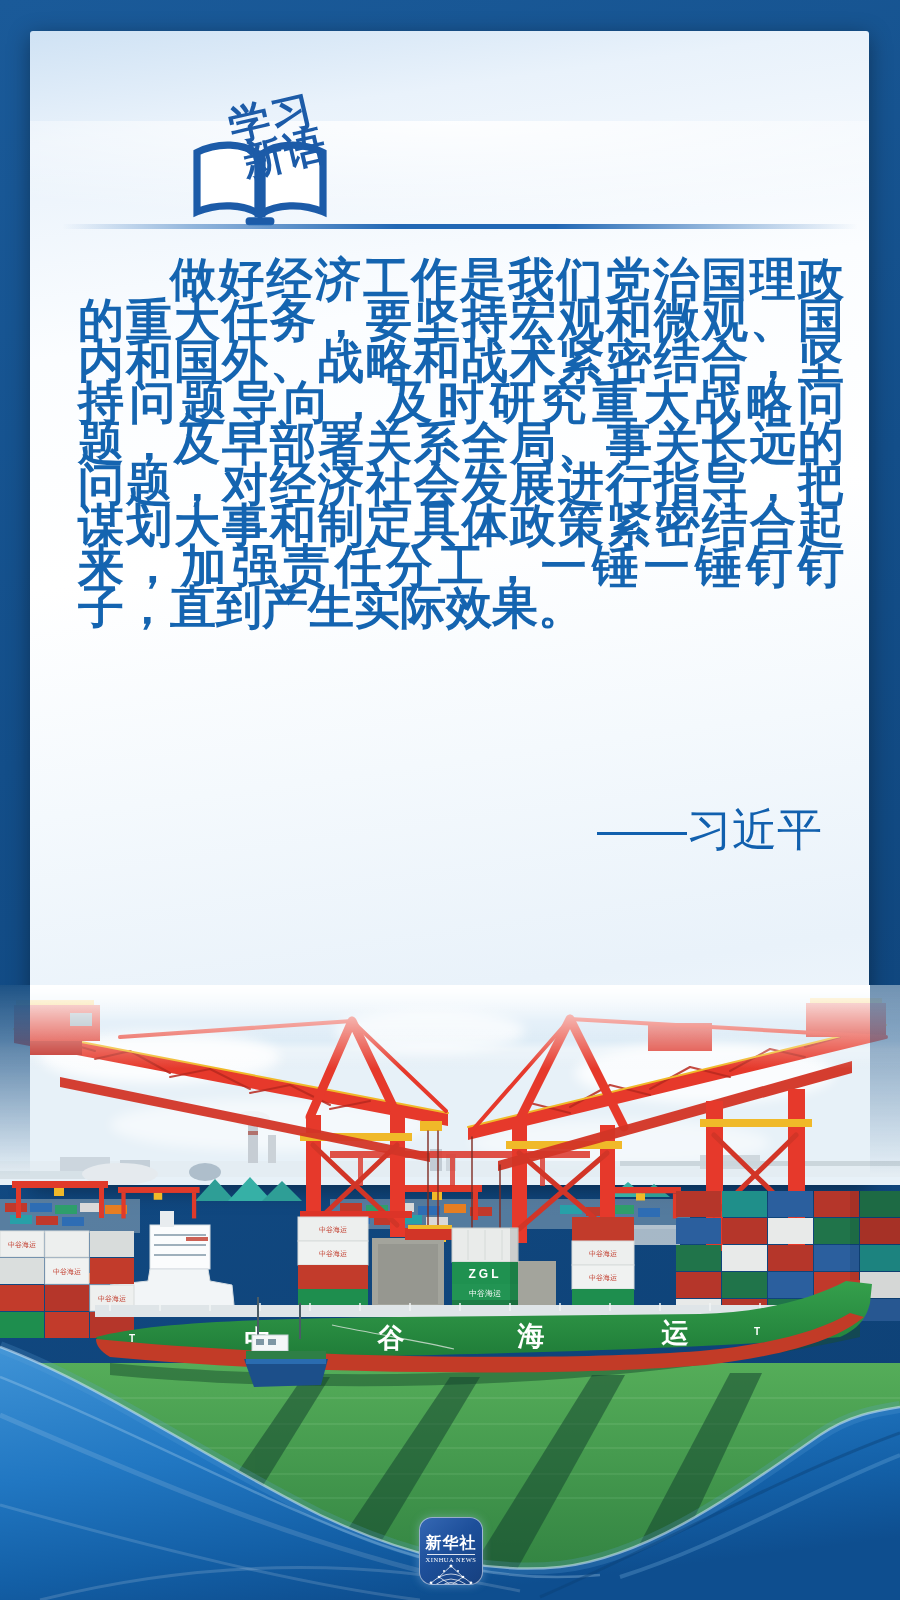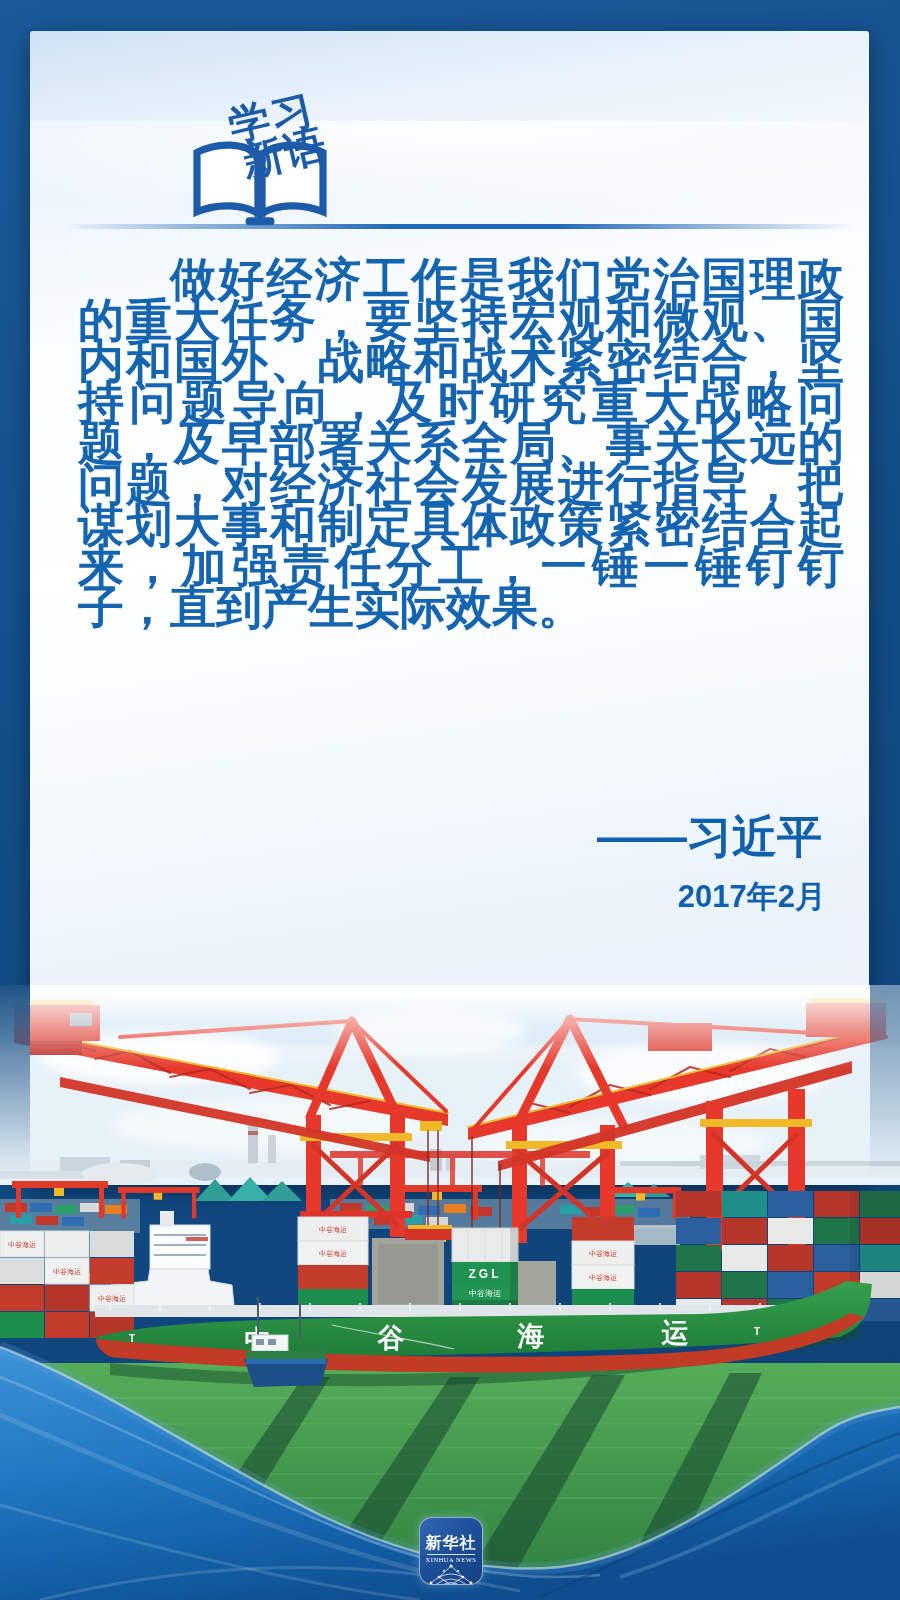--- a/index.html
+++ b/index.html
@@ -15,21 +15,21 @@
   .logo-book{position:absolute;left:6px;top:34px;width:144px;height:92px;}
   .logo-text{position:absolute;left:34px;top:-4px;width:120px;color:#1C5BA8;font-weight:900;
     transform:rotate(-13deg);line-height:.92;font-size:41px;letter-spacing:2px;text-align:center;}
   .logo-text .l2{margin-left:10px;}
   .title{position:absolute;left:320px;top:110px;font-size:64px;font-weight:900;color:#0F62B4;
     letter-spacing:7px;white-space:nowrap;}
   .divider{position:absolute;left:32px;top:193px;width:796px;height:5px;
     background:linear-gradient(90deg,rgba(34,104,181,0) 0%,rgba(34,104,181,.45) 16%,#2268B5 42%,#2268B5 62%,rgba(34,104,181,.4) 84%,rgba(34,104,181,0) 100%);}
   .body-text{position:absolute;left:48px;top:228px;width:766px;font-size:46px;line-height:41px;
     font-weight:700;color:#1464B0;text-align:justify;text-indent:2em;}
-  .sig{position:absolute;right:47px;top:769px;font-size:45px;font-weight:700;color:#1160AE;margin-top:7px;}
+  .sig{position:absolute;right:47px;top:769px;font-size:45px;font-weight:400;color:#1160AE;}
   .date{position:absolute;right:43px;top:845px;font-size:31px;font-weight:700;color:#1160AE;}
   .source{position:absolute;right:40px;top:887px;font-size:32px;font-weight:700;color:#1160AE;white-space:nowrap;}
   .photo{position:absolute;left:0;top:985px;width:900px;height:615px;}
   .badge{position:absolute;left:419px;top:1517px;width:62px;height:66px;border-radius:13px;
     background:linear-gradient(140deg,#3568B4 0%,#1D4F9A 45%,#16ole 0,#16407F 100%);
     background:linear-gradient(140deg,#3568B4 0%,#1D4F9A 45%,#16407F 100%);
     border:1px solid rgba(255,255,255,.55);box-shadow:0 0 10px rgba(180,220,255,.35);
     text-align:center;color:#fff;overflow:hidden;}
   .badge-name{margin-top:16px;font-size:16px;font-weight:900;letter-spacing:1px;line-height:1.1;}
   .badge-rule{width:48px;height:1px;background:rgba(255,255,255,.85);margin:2px auto 1px auto;}
@@ -54,21 +54,20 @@
         <div class="l1">学习</div>
         <div class="l2">新语</div>
       </div>
     </div>
 
     <div class="divider"></div>
 
     <div class="body-text">做好经济工作是我们党治国理政的重大任务，要坚持宏观和微观、国内和国外、战略和战术紧密结合，坚持问题导向，及时研究重大战略问题，及早部署关系全局、事关长远的问题，对经济社会发展进行指导，把谋划大事和制定具体政策紧密结合起来，加强责任分工，一锤一锤钉钉子，直到产生实际效果。</div>
 
     <div class="sig">——习近平</div>
-    <div class="date">2017年2月</div>
   </div>
 
   <svg class="photo" viewBox="0 0 900 615">
     <defs>
       <linearGradient id="skyG" x1="0" y1="0" x2="0" y2="1">
         <stop offset="0" stop-color="#E2EFF9"></stop>
           <stop offset="0.18" stop-color="#C4DDF1"></stop>
         <stop offset="0.28" stop-color="#CFE4F3"></stop>
           <stop offset="0.32" stop-color="#E7F1F8"></stop>
       </linearGradient>

